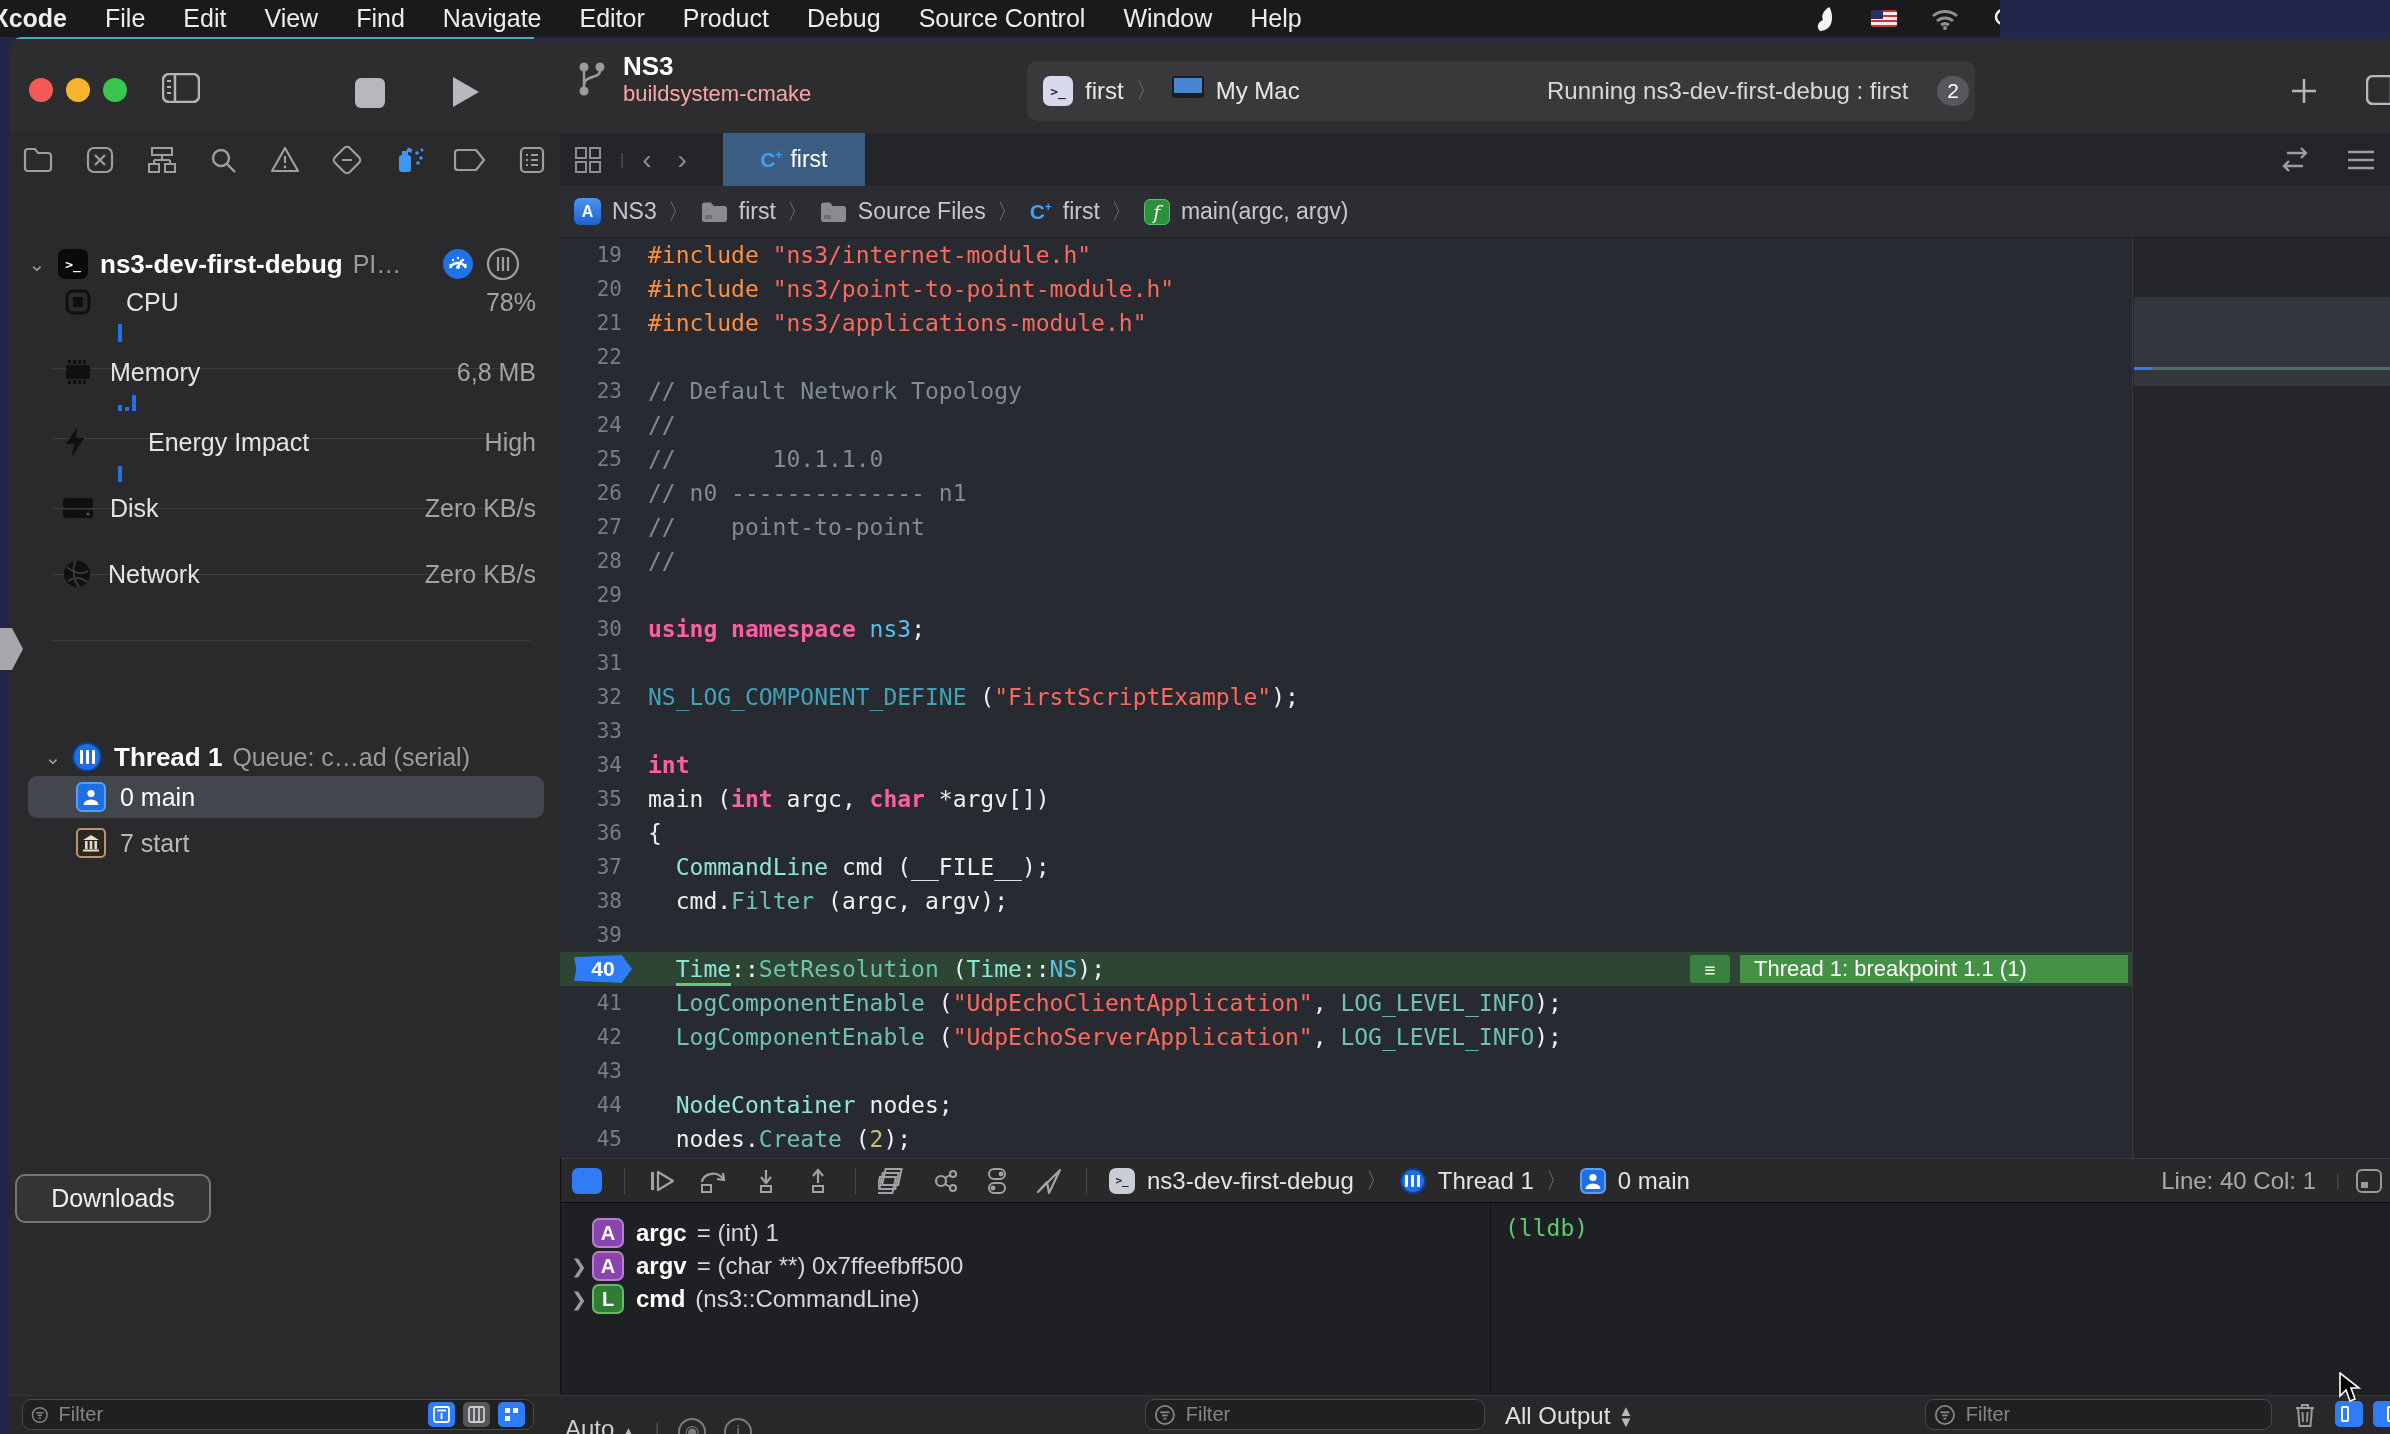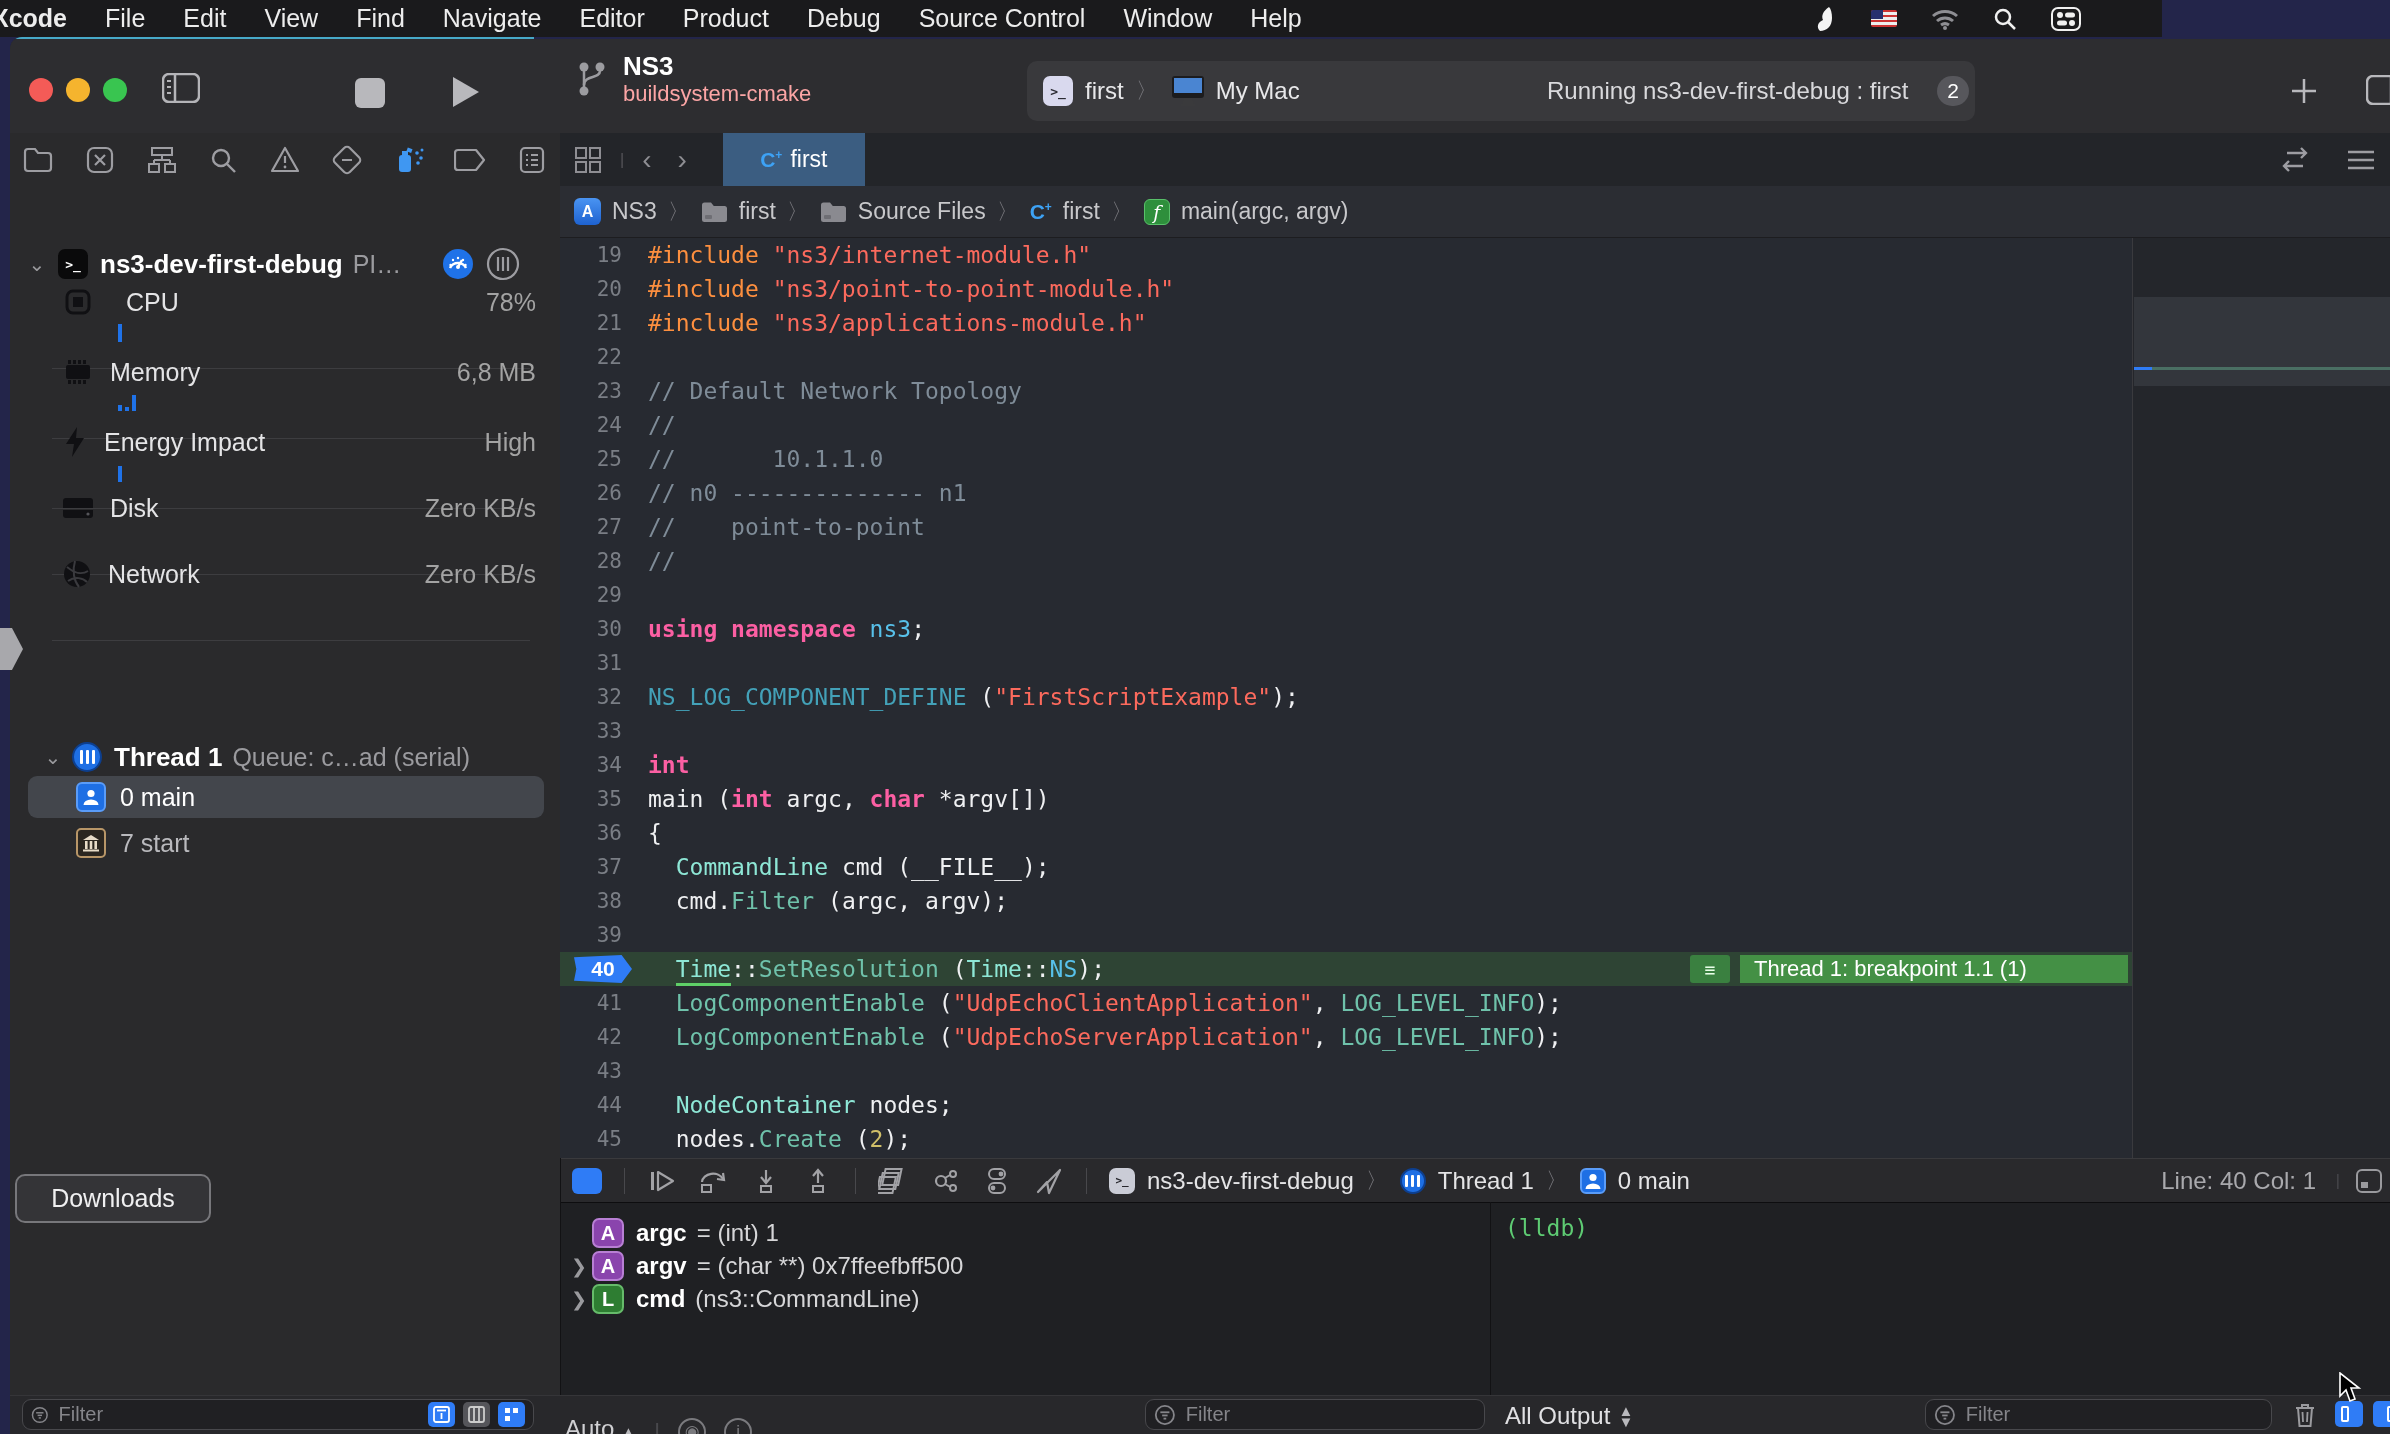--- a/index.html
+++ b/index.html
@@ -1,18 +1,18 @@
 <!DOCTYPE html>
 <html><head>
 <meta charset="utf-8">
 <style>
   html,body{margin:0;padding:0;width:2390px;height:1434px;overflow:hidden;background:#23254a;font-family:"Liberation Sans",sans-serif;}
   *{box-sizing:border-box;}
   
-  #menubar{position:absolute;left:0;top:0;width:2162px;height:37px;background:#1a1a1c;display:flex;align-items:center;color:#ededed;font-size:25px;overflow:hidden;white-space:nowrap;}
+  #menubar{position:absolute;left:0;top:0;width:2000px;height:37px;background:#1a1a1c;display:flex;align-items:center;color:#ededed;font-size:25px;overflow:hidden;white-space:nowrap;}
   #menubar .app{font-weight:bold;margin-left:-8px;}
   #menubar .mi{margin-left:38px;}
   #menu-status{position:absolute;top:0;height:37px;display:flex;align-items:center;}
   .flag{width:26px;height:17px;position:relative;background:repeating-linear-gradient(#c33 0 2.5px,#eee 2.5px 5px);border-radius:2px;overflow:hidden;}
   .flag:before{content:"";position:absolute;left:0;top:0;width:12px;height:9px;background:#27306e;}
   #clock{position:absolute;left:2185px;top:0;height:37px;display:flex;align-items:center;font-size:25px;color:#f2f2f2;}
   
   #window{position:absolute;left:10px;top:37px;width:2380px;height:1397px;background:#2a2a2c;border-top-left-radius:12px;overflow:hidden;}
   #window:before{content:"";position:absolute;left:0;top:0;width:100%;height:2px;background:linear-gradient(90deg,#47a9c8 0 22%,#23254a 22% 100%);z-index:9;}
   
@@ -383,21 +383,21 @@
             <span class="gbars">
               <i style="height:6px;"></i>
               <i style="height:4px;"></i>
               <i style="height:16px;"></i>
             </span>
           </span>
           <span class="glabel" style="margin-left:16px;">Memory</span>
           <span class="gvalue">6,8 MB</span>
         </div>
         <div class="gdiv" style="top:252px;"></div>
-        <div class="srow" style="top:234px;height:44px;">
+        <div class="srow" style="top:234px;height:44px;gap:44px;">
           <span style="margin-left:52px;position:relative;">
             <svg width="26" height="32" viewBox="0 0 26 32">
               <path d="M15 1 L4 18 H12 L10 31 L22 12 H14 Z" fill="#101013"></path>
             </svg>
             <span class="gbars">
               <i style="height:16px;"></i>
             </span>
           </span>
           <span class="glabel" style="margin-left:16px;">Energy Impact</span>
           <span class="gvalue">High</span>

